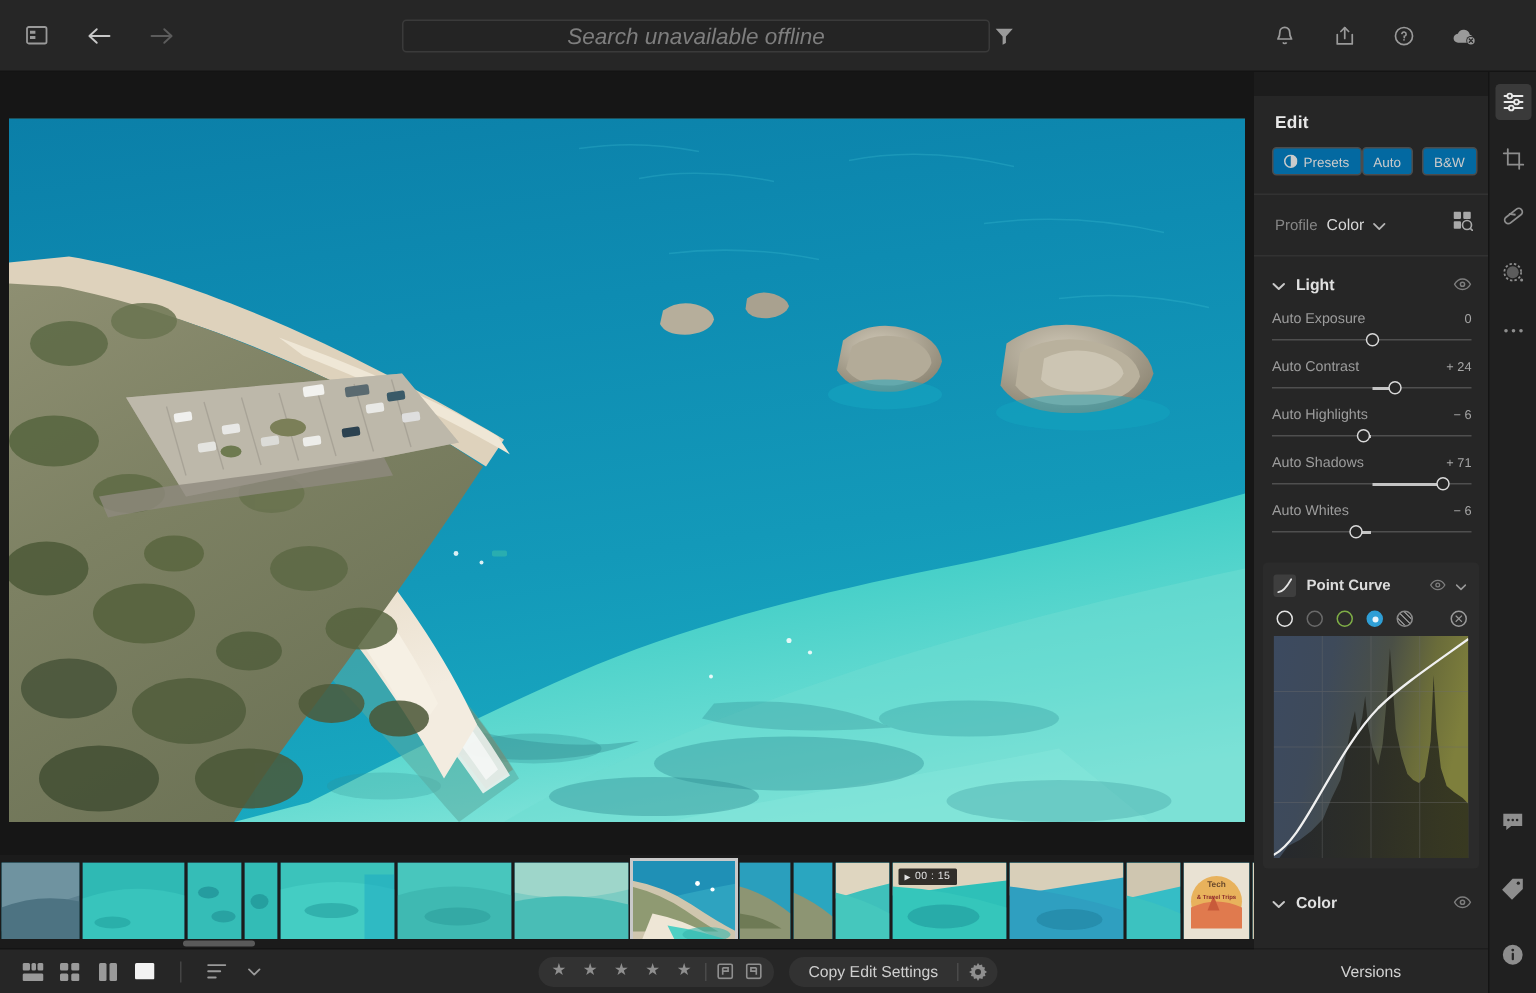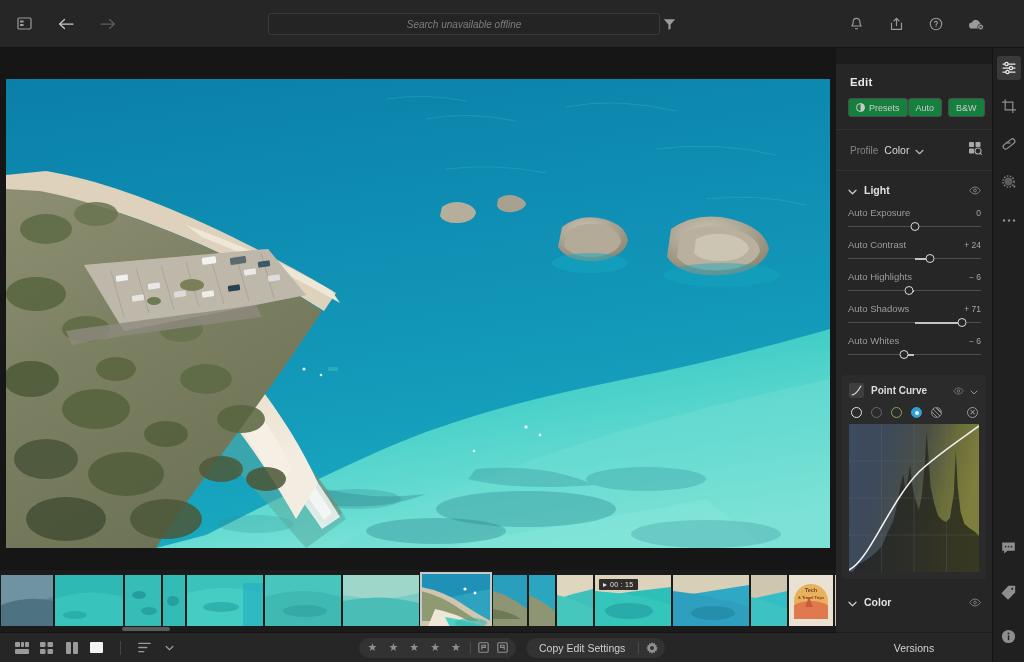--- a/index.html
+++ b/index.html
@@ -27,21 +27,21 @@
   .icon-btn.bright { color: #c8c8c8; }
   .searchwrap {
     position: absolute; left: 268px; top: 24px; transform: translateY(-50%);
     width: 392px; height: 22px;
     border: 1px solid #3a3a3a; border-radius: 3px; background: #242424;
     display: flex; align-items: center; justify-content: center;
   }
   .searchwrap input {
     width: 100%; height: 100%; background: transparent; border: none;
     outline: none; text-align: center; font-style: italic;
-    font-size: 10px; color: #8a8a8a; font-family: "Liberation Sans", sans-serif;
+    font-size: 15px; color: #8a8a8a; font-family: "Liberation Sans", sans-serif;
   }
   .searchwrap input::placeholder { color: #7e7e7e; font-style: italic; }
   .filter-icon {
     position: absolute; left: 660px; top: 24px; transform: translateY(-50%);
     width: 18px; height: 18px; color: #9a9a9a; cursor: pointer;
     display: flex; align-items: center; justify-content: center;
   }
   .tb-right {
     position: absolute; right: 36px; top: 0; height: 48px;
     display: flex; align-items: center; gap: 16px;
@@ -133,21 +133,21 @@
   .ep-title {
     font-size: 11.5px; color: #e8e8e8; padding: 12px 0 10px 14px; font-weight: bold;
     letter-spacing: .2px;
   }
   .ep-row1 {
     display: flex; align-items: center; padding: 0 10px 12px 12px;
     justify-content: space-between;
   }
   .btn-sm {
     height: 19px; border: 1px solid #4c4c4c; border-radius: 3px;
-    background: #15803d; color: #cbcbcb; font-size: 9px;
+    background: #0369a1; color: #cbcbcb; font-size: 9px;
     display: flex; align-items: center; justify-content: center;
     padding: 0 7px; gap: 4px; cursor: pointer;
   }
   .sec-div { height: 1px; background: #323232; margin: 0; }
   .profrow {
     display: flex; align-items: center; padding: 11px 10px 11px 14px;
     justify-content: space-between;
   }
   .prof-l { display: flex; align-items: center; gap: 6px; }
   .prof-lab { font-size: 10px; color: #878787; }

